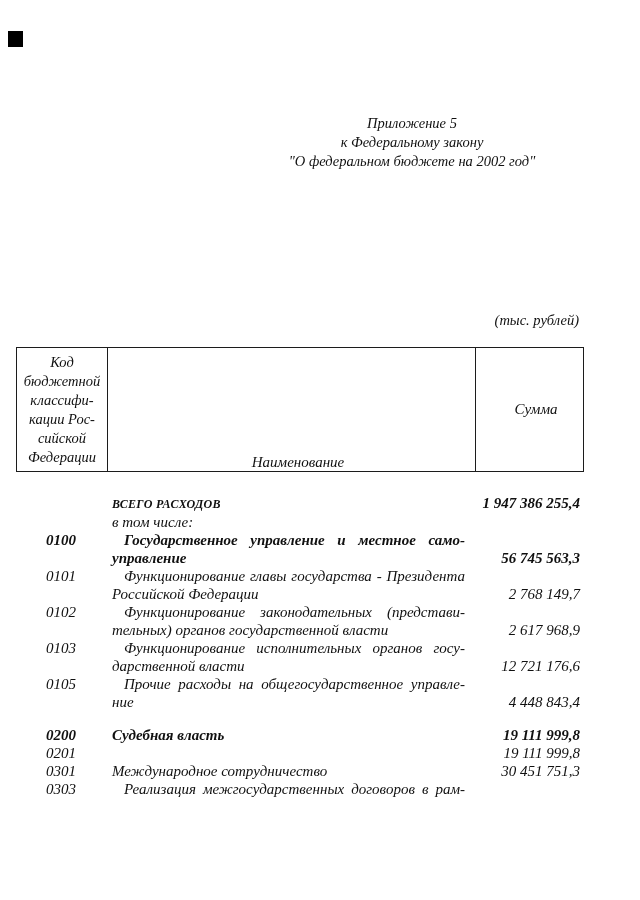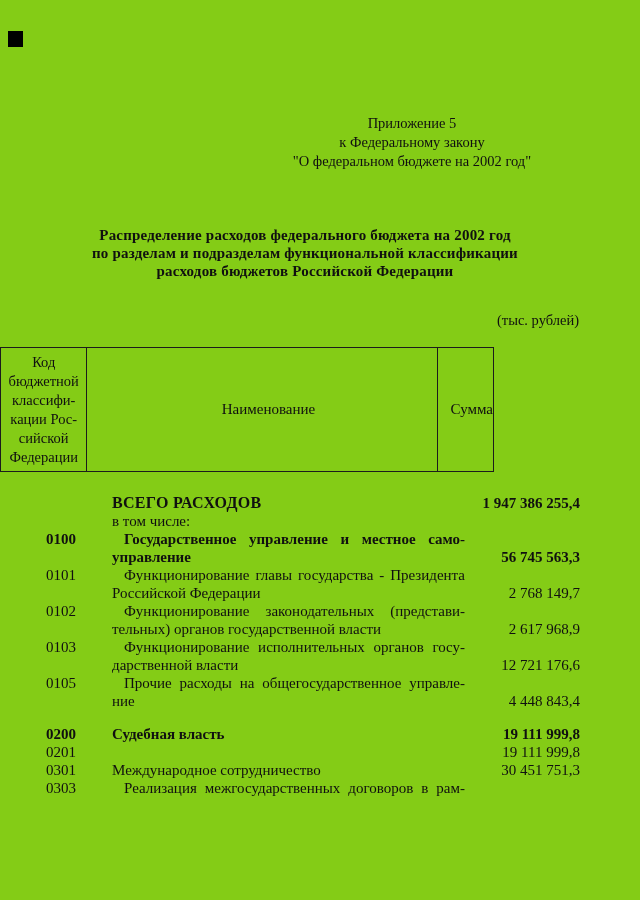--- a/index.html
+++ b/index.html
@@ -1,24 +1,25 @@
 <!DOCTYPE html>
 <html><head>
 <meta charset="utf-8">
 <style>
   html, body { margin: 0; padding: 0; background: #888; }
   .page {
     position: relative;
     width: 640px;
     height: 900px;
     margin: 0 auto;
-    background: #84cc16;
+    background: #ffffff;
     color: #101010;
     font-family: "Liberation Serif", "DejaVu Serif", serif;
     overflow: hidden;
+    font-style: italic;
   }
   .artifact {
     position: absolute;
     left: 8px; top: 31px;
     width: 15px; height: 16px;
     background: #000;
   }
   .appendix {
     position: absolute;
     left: 252px; top: 114px; width: 320px;
@@ -35,40 +36,40 @@
     line-height: 18px;
     letter-spacing: 0.2px;
   }
   .units {
     position: absolute;
     top: 312px; right: 61px;
     font-size: 14.5px;
   }
   .thead {
     position: absolute;
-    left: 0; top: 347px;
-    width: 494px; height: 125px;
+    left: 16px; top: 347px;
+    width: 568px; height: 125px;
     border: 1.5px solid #1c1c1c;
     box-sizing: border-box;
     display: flex;
     gap: 13px;
   }
   .th { box-sizing: border-box; }
   .th-col1 {
     width: 91px;
     border-right: 1.5px solid #1c1c1c;
     display: flex; flex-direction: column; justify-content: center;
     text-align: center;
     font-size: 14.5px;
     line-height: 19px;
   }
   .th-col2 {
     width: 355px;
     border-right: 1.5px solid #1c1c1c;
-    display: flex; align-items: center; justify-content: center;
+    display: flex; align-items: flex-end; justify-content: center;
     font-size: 15px;
   }
   .th-col3 {
     flex: 1;
     display: flex; align-items: center; justify-content: center;
     font-size: 15px;
   }
   .tbody {
     position: absolute;
     left: 16px; top: 494px;
@@ -87,21 +88,21 @@
   .tname {
     flex: none;
     width: 341px;
   }
   .tname.stretch {
     text-align: justify;
     text-align-last: justify;
     margin-left: 12px;
   }
   .tname.large {
-    font-size: 16px;
+    font-size: 12px;
     letter-spacing: 0.3px;
   }
   .tsum {
     flex: 1;
     text-align: right;
     padding-right: 6px;
     white-space: nowrap;
   }
 </style>
 </head>
@@ -110,25 +111,20 @@
 <div class="page">
 
   <div class="artifact"></div>
 
   <div class="appendix">
     <div>Приложение 5</div>
     <div>к Федеральному закону</div>
     <div>"О федеральном бюджете на 2002 год"</div>
   </div>
 
-  <div class="doc-title">
-    <div>Распределение расходов федерального бюджета на 2002 год</div>
-    <div>по разделам и подразделам функциональной классификации</div>
-    <div>расходов бюджетов Российской Федерации</div>
-  </div>
 
   <div class="units">(тыс. рублей)</div>
 
   <div class="thead">
     <div class="th th-col1">
       <div>Код</div>
       <div>бюджетной</div>
       <div>классифи-</div>
       <div>кации Рос-</div>
       <div>сийской</div>

